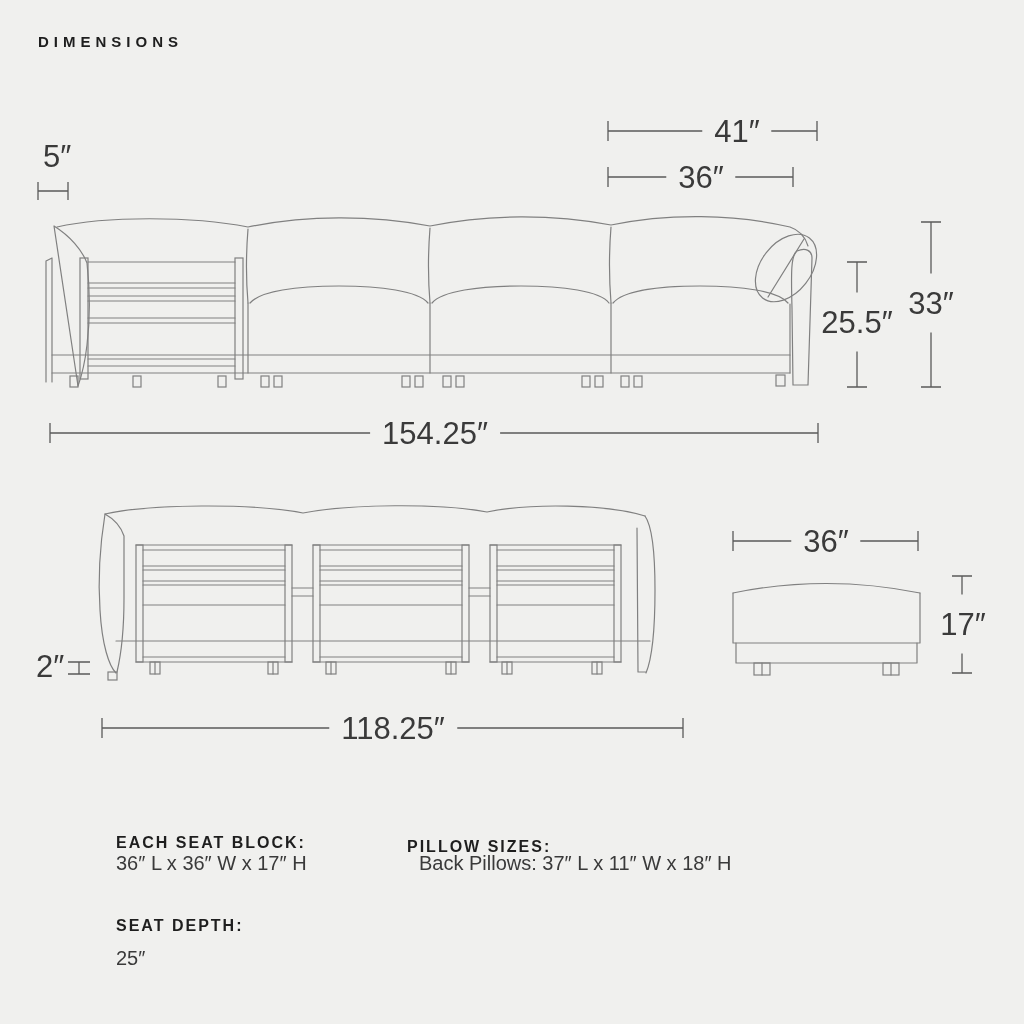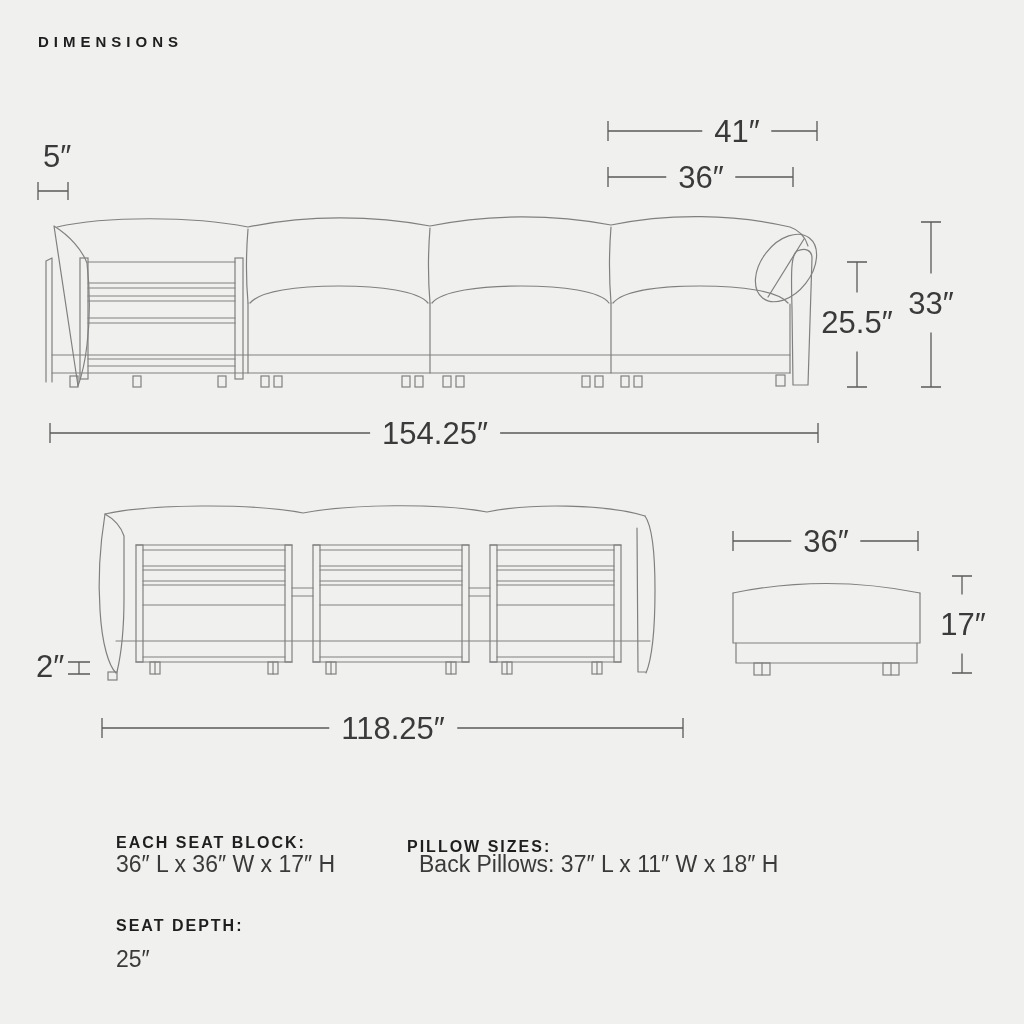--- a/index.html
+++ b/index.html
@@ -22,21 +22,21 @@
     font-size:31px;font-weight:400;color:#3a3a3a;line-height:1;
     transform:translate(-50%,-50%);background:var(--bg);
   }
   .dim.pad-h{padding:0 12px;}
   .dim.pad-v{padding:14px 0;}
   .dim.no-bg{background:transparent;}
   .spec-head{
     font-size:16px;font-weight:bold;letter-spacing:2px;color:var(--head);line-height:1.1;
   }
   .spec-body{
-    font-size:23px;color:#3a3a3a;line-height:1.1;
+    font-size:20px;color:#3a3a3a;line-height:1.1;
   }
 </style>
 </head>
 <body>
 
 <div class="stage">
 
   <svg class="art" width="1024" height="1024" viewBox="0 0 1024 1024">
 
     <g fill="none" stroke="#808080" stroke-width="1.2" stroke-linecap="round">

